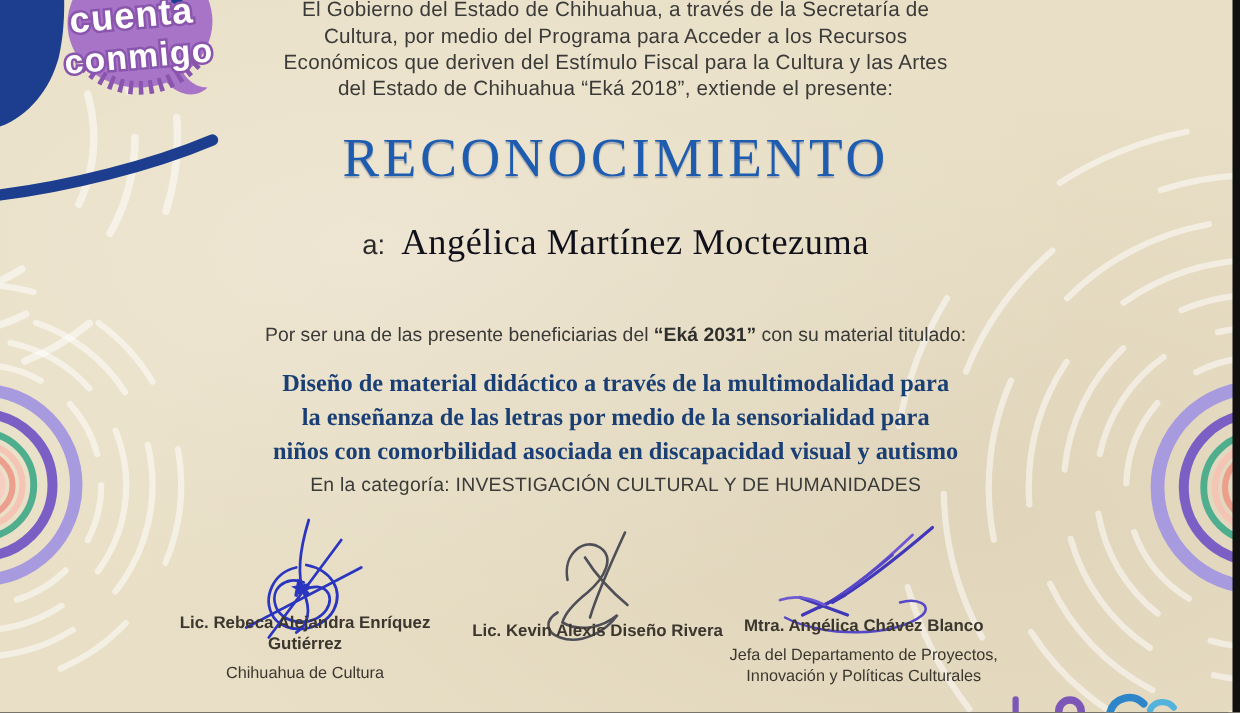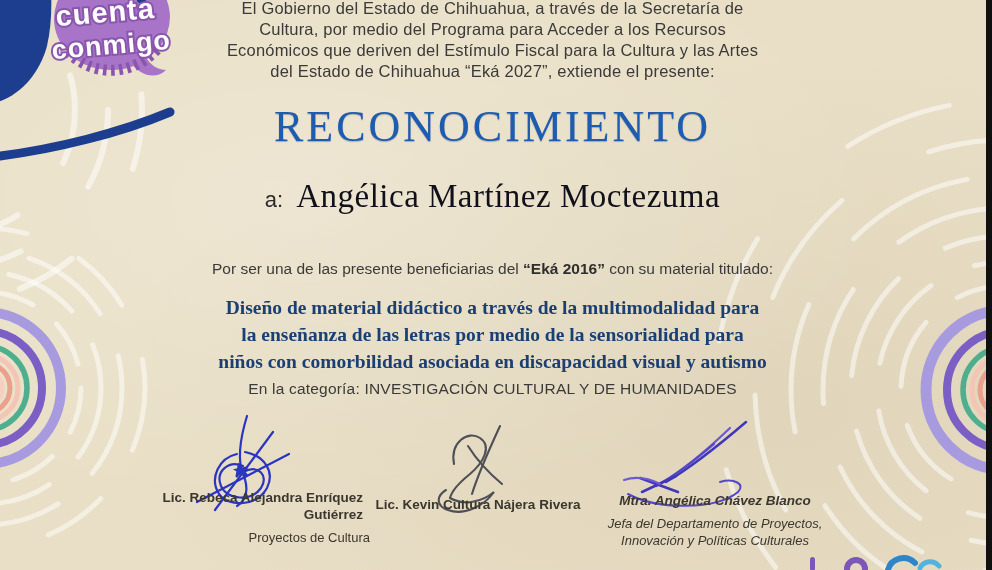--- a/index.html
+++ b/index.html
@@ -20,40 +20,40 @@
     top:101px;font-family:"Liberation Serif", serif;font-weight:normal;
     font-size:44px;letter-spacing:3px;color:#1e5cb0;
     text-shadow:0 1px 1px rgba(40,60,110,0.35);
   }
   .recipient-row{
     position:absolute;left:0;top:178px;width:985px;
     display:flex;justify-content:center;align-items:baseline;gap:13px;
   }
   .recipient-prefix{font-size:22px;color:#2a2a2a;}
   .recipient-name{
-    font-family:"Liberation Serif", serif;font-size:33px;color:#10101a;
+    font-family:"Liberation Serif", serif;font-size:29px;color:#10101a;
     letter-spacing:.5px;
   }
   .beneficiary-line{top:260px;font-size:15.5px;}
   .beneficiary-line b{color:#2f2f2d;}
   .project-title{
     top:294px;font-family:"Liberation Serif", serif;font-weight:bold;
     font-size:19.5px;line-height:27px;color:#1a3f74;
   }
   .category-line{top:380px;font-size:15.5px;letter-spacing:.2px;}
 
   .sig-col{position:absolute;text-align:center;color:#3c372e;}
   .sig-name{font-weight:bold;font-size:13.5px;line-height:16.5px;margin:0 auto;}
   .sig-role{font-size:13px;line-height:17.5px;margin-top:6px;}
   .sig-svg{position:absolute;pointer-events:none;}
-  .col1{left:118px;top:490px;width:252px;text-align:right;}
+  .col1{left:118px;top:490px;width:252px;}
   .col1 .sig-name{max-width:238px;}
   .col2{left:352px;top:497px;width:252px;}
   .col2 .sig-role{margin-top:3px;}
-  .col3{left:584px;top:493px;width:262px;font-style:italic;}
+  .col3{left:560px;top:493px;width:262px;}
   .col3 .sig-role{margin-top:5px;}
 </style>
 </head>
 <body>
 
 <div class="page">
 
   <svg class="deco" width="992" height="570" viewBox="0 0 992 570">
     <g stroke="rgba(255,255,255,0.5)" fill="none" stroke-linecap="round">
 
@@ -104,32 +104,32 @@
     <path d="M 68,52 C 94,78 134,76 158,48" stroke="#8a55ad" stroke-width="11" stroke-dasharray="3.5 4.5" fill="none"></path>
     <path d="M 140,0 C 147,3 148,11 142,16" stroke="#1d3e8e" stroke-width="6" fill="none" stroke-linecap="round"></path>
     <text x="106" y="22" text-anchor="middle" transform="rotate(-5 106 22)" font-family="Liberation Sans, sans-serif" font-weight="bold" font-size="29" fill="#ffffff" stroke="#8a55ad" stroke-width="4" paint-order="stroke" letter-spacing="1">cuenta</text>
     <text x="112" y="54" text-anchor="middle" transform="rotate(-5 112 54)" font-family="Liberation Sans, sans-serif" font-weight="bold" font-size="27" fill="#ffffff" stroke="#8a55ad" stroke-width="4" paint-order="stroke" letter-spacing="1">conmigo</text>
   </svg>
 
   <div class="center-col header-block">
     <div>El Gobierno del Estado de Chihuahua, a través de la Secretaría de</div>
     <div>Cultura, por medio del Programa para Acceder a los Recursos</div>
     <div>Económicos que deriven del Estímulo Fiscal para la Cultura y las Artes</div>
-    <div>del Estado de Chihuahua “Eká 2027”, extiende el presente:</div>
+    <div>del Estado de Chihuahua “Eká 2018”, extiende el presente:</div>
   </div>
 
   <div class="center-col main-title">RECONOCIMIENTO</div>
 
   <div class="recipient-row">
     <span class="recipient-prefix">a:</span>
     <span class="recipient-name">Angélica Martínez Moctezuma</span>
   </div>
 
   <div class="center-col beneficiary-line">
-    <span>Por ser una de las presente beneficiarias del </span><b>“Eká 2016”</b><span> con su material titulado:</span>
+    <span>Por ser una de las presente beneficiarias del </span><b>“Eká 2031”</b><span> con su material titulado:</span>
   </div>
 
   <div class="center-col category-line">
     <span>En la categoría: </span><span>INVESTIGACIÓN CULTURAL Y DE HUMANIDADES</span>
   </div>
 
   <div class="center-col project-title">
     <div>Diseño de material didáctico a través de la multimodalidad para</div>
     <div>la enseñanza de las letras por medio de la sensorialidad para</div>
     <div>niños con comorbilidad asociada en discapacidad visual y autismo</div>
@@ -159,25 +159,25 @@
       <path d="M 112,10 C 88,33 62,54 42,66" stroke="#6e59d2" stroke-width="2.3"></path>
       <path d="M 96,26 C 76,43 56,58 38,68" stroke="#5547c8" stroke-width="2.2"></path>
       <path d="M 22,60 L 60,74 M 24,74 L 58,58" stroke="#4038b8" stroke-width="2.6"></path>
       <path d="M 6,62 C 18,58 30,60 42,66" stroke="#6e59d2" stroke-width="2.2"></path>
       <path d="M 10,76 C 40,92 98,92 120,74 C 128,66 116,60 102,64" stroke="#5547c8" stroke-width="2"></path>
     </g>
   </svg>
 
   <div class="sig-col col1">
     <div class="sig-name">Lic. Rebeca Alejandra Enríquez Gutiérrez</div>
-    <div class="sig-role">Proyectos de Cultura</div>
+    <div class="sig-role">Chihuahua de Cultura</div>
   </div>
 
   <div class="sig-col col2">
-    <div class="sig-name">Lic. Kevin Cultura Nájera Rivera</div>
+    <div class="sig-name">Lic. Kevin Alexis Diseño Rivera</div>
   </div>
 
   <div class="sig-col col3">
     <div class="sig-name">Mtra. Angélica Chávez Blanco</div>
     <div class="sig-role">
       <div>Jefa del Departamento de Proyectos,</div>
       <div>Innovación y Políticas Culturales</div>
     </div>
   </div>
 

